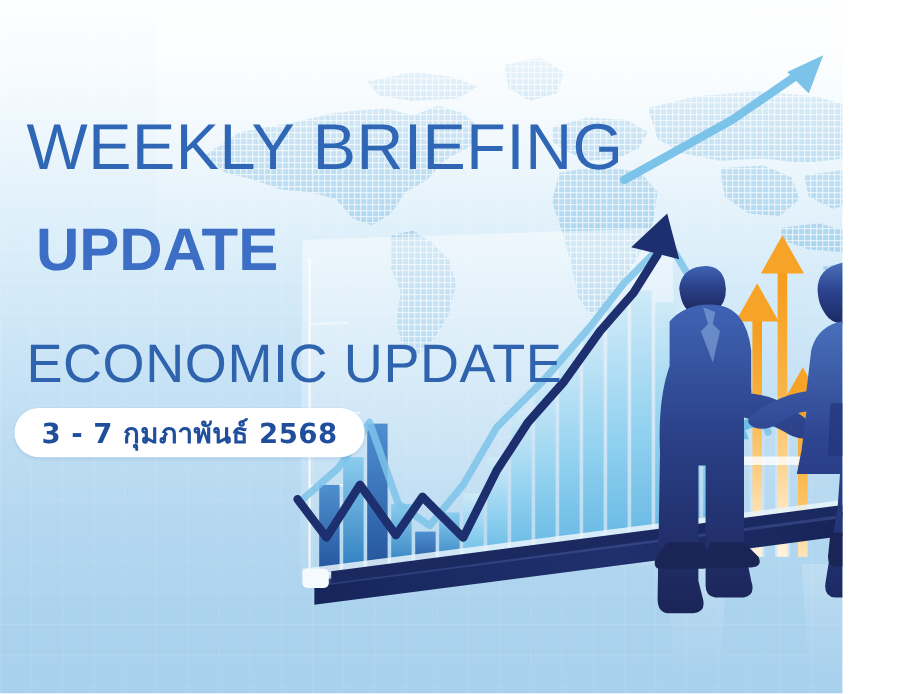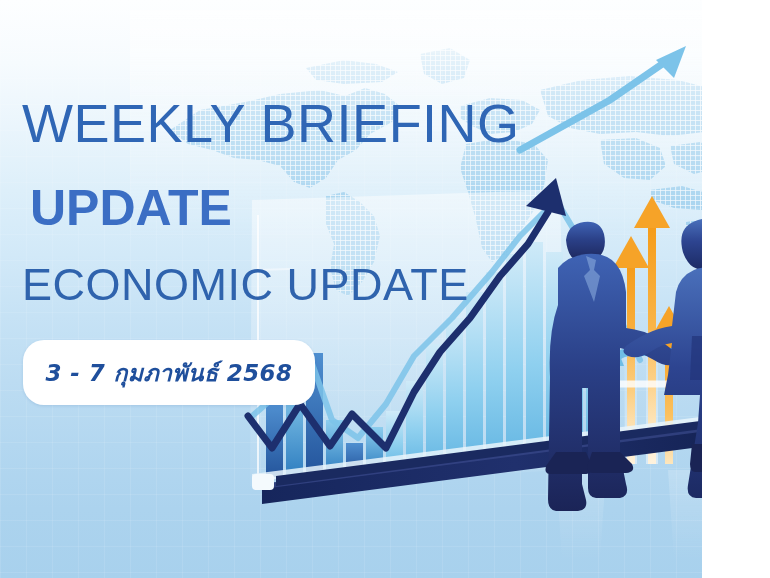--- a/index.html
+++ b/index.html
@@ -48,34 +48,33 @@
     position:absolute;left:22px;top:96px;
     font-size:54px;font-weight:400;letter-spacing:.5px;
     color:#2f66b5;line-height:1;white-space:nowrap;
   }
   .t-world{
     position:absolute;left:30px;top:183px;
     font-size:50px;font-weight:bold;letter-spacing:0px;
     color:#3b6ec4;line-height:1;white-space:nowrap;
   }
   .t-econ{
-    position:absolute;left:22px;top:262px;
+    position:absolute;left:22px;top:280px;
     font-size:45px;font-weight:400;letter-spacing:.5px;
     color:#2f63ad;line-height:1;white-space:nowrap;
   }
 
   .datebadge{
-    position:absolute;left:23px;top:340px;
+    position:absolute;left:12px;top:340px;
     min-width:252px;height:41px;
     background:#ffffff;
     border-radius:21px;
     display:flex;align-items:center;justify-content:center;
-    padding:12px 20px;
+    padding:0 20px;
     box-shadow:0 1px 3px rgba(60,110,170,.18);
-    font-style:italic;
   }
   .datebadge span{
     font-family:"DejaVu Sans","Liberation Sans",sans-serif;
     font-size:23px;font-weight:bold;color:#1f4f9c;
     letter-spacing:.4px;white-space:nowrap;
   }
 </style>
 </head>
 <body>
 

